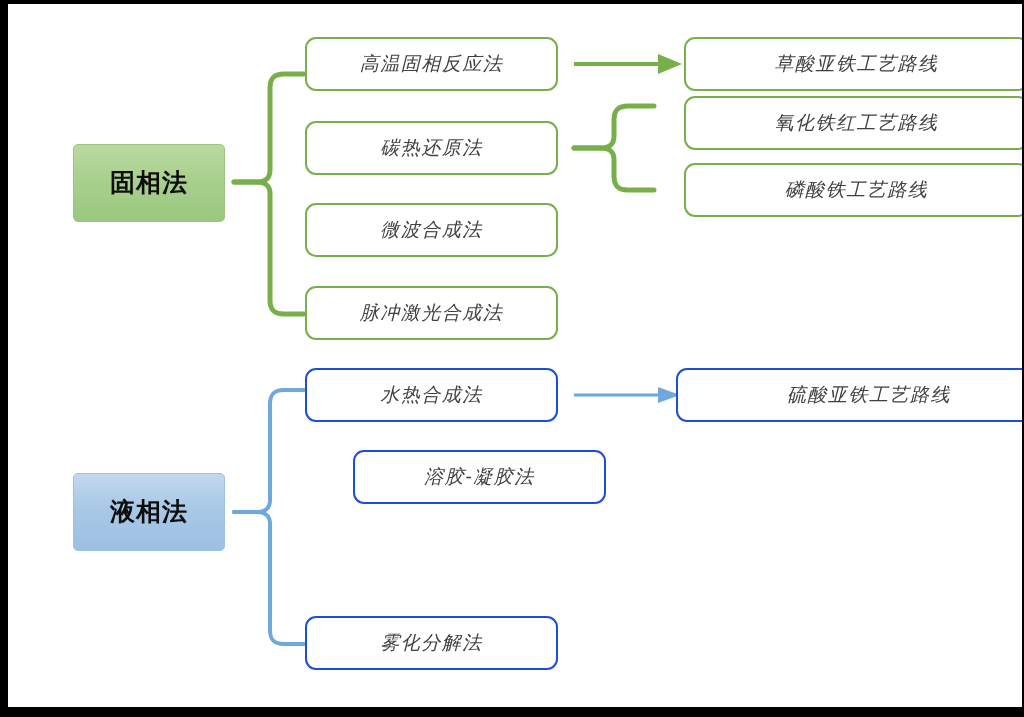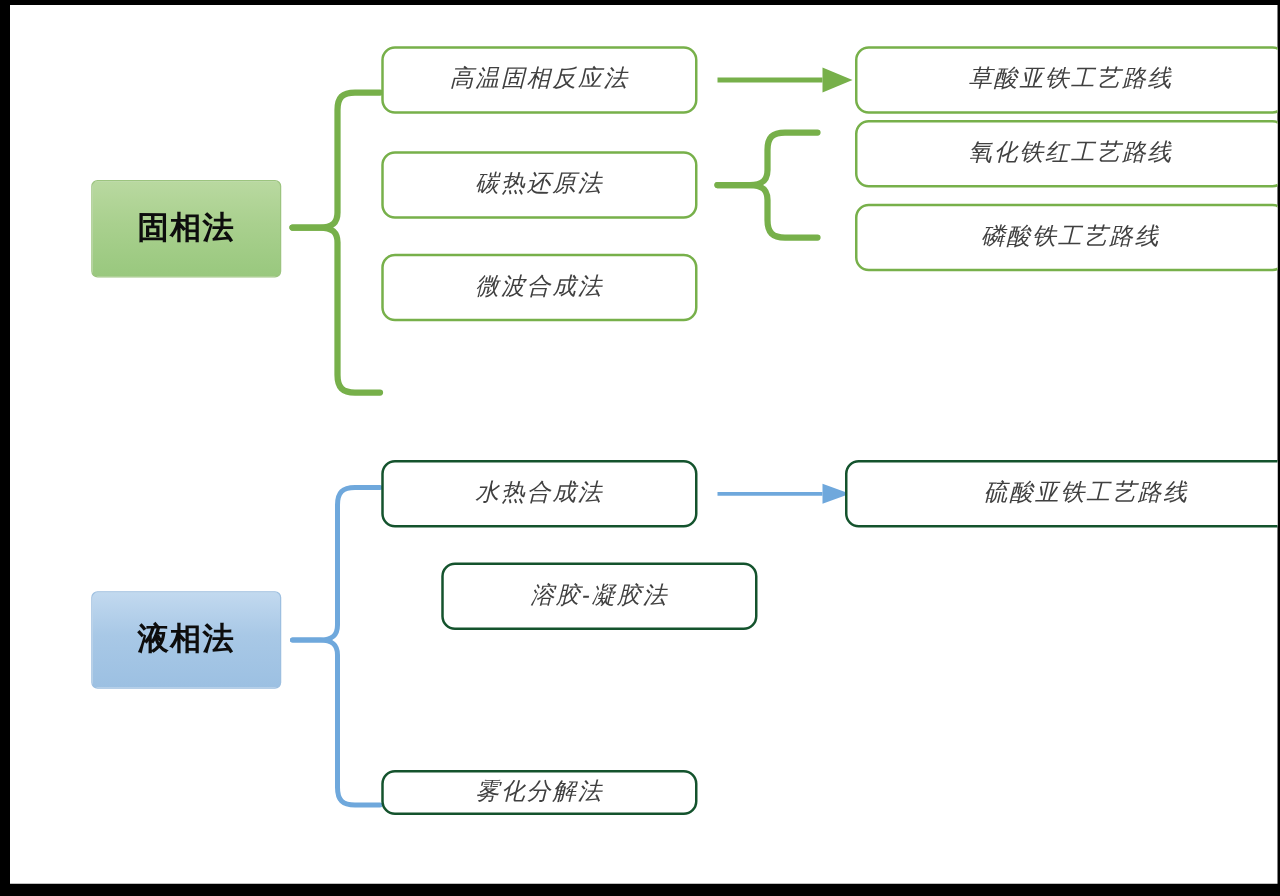--- a/index.html
+++ b/index.html
@@ -58,21 +58,21 @@
   
   .leaf {
     background: #ffffff;
     border-radius: 11px;
     font-size: 19px;
     color: #404040;
     letter-spacing: 1.5px;
     font-style: italic;
   }
   .leaf.green { border: 2px solid #77b04a; }
-  .leaf.blue  { border: 2px solid #14532d; }
+  .leaf.blue  { border: 2px solid #1d4ed8; }
 
   
   #wires {
     position: absolute;
     left: 0;
     top: 0;
     width: 1014px;
     height: 703px;
     pointer-events: none;
   }
@@ -139,20 +139,23 @@
   </div>
 
   <div class="node leaf green" style="left:297px; top:117px; width:253px; height:54px;">
     <span>碳热还原法</span>
   </div>
 
   <div class="node leaf green" style="left:297px; top:199px; width:253px; height:54px;">
     <span>微波合成法</span>
   </div>
 
+  <div class="node leaf green" style="left:297px; top:282px; width:253px; height:54px;">
+    <span>脉冲激光合成法</span>
+  </div>
 
   <div class="node leaf green" style="left:676px; top:33px; width:345px; height:54px;">
     <span>草酸亚铁工艺路线</span>
   </div>
 
   <div class="node leaf green" style="left:676px; top:92px; width:345px; height:54px;">
     <span>氧化铁红工艺路线</span>
   </div>
 
   <div class="node leaf green" style="left:676px; top:159px; width:345px; height:54px;">
@@ -165,21 +168,21 @@
 
   <div class="node leaf blue" style="left:297px; top:364px; width:253px; height:54px;">
     <span>水热合成法</span>
   </div>
 
   <div class="node leaf blue" style="left:297px; top:446px; width:253px; height:54px;margin-left:48px;">
     <span>溶胶-凝胶法</span>
   </div>
 
 
-  <div class="node leaf blue" style="left:297px; top:612px; width:253px; height:36px;">
+  <div class="node leaf blue" style="left:297px; top:612px; width:253px; height:54px;">
     <span>雾化分解法</span>
   </div>
 
   <div class="node leaf blue" style="left:668px; top:364px; width:386px; height:54px;">
     <span>硫酸亚铁工艺路线</span>
   </div>
 
 </div>
 
 </body></html>

